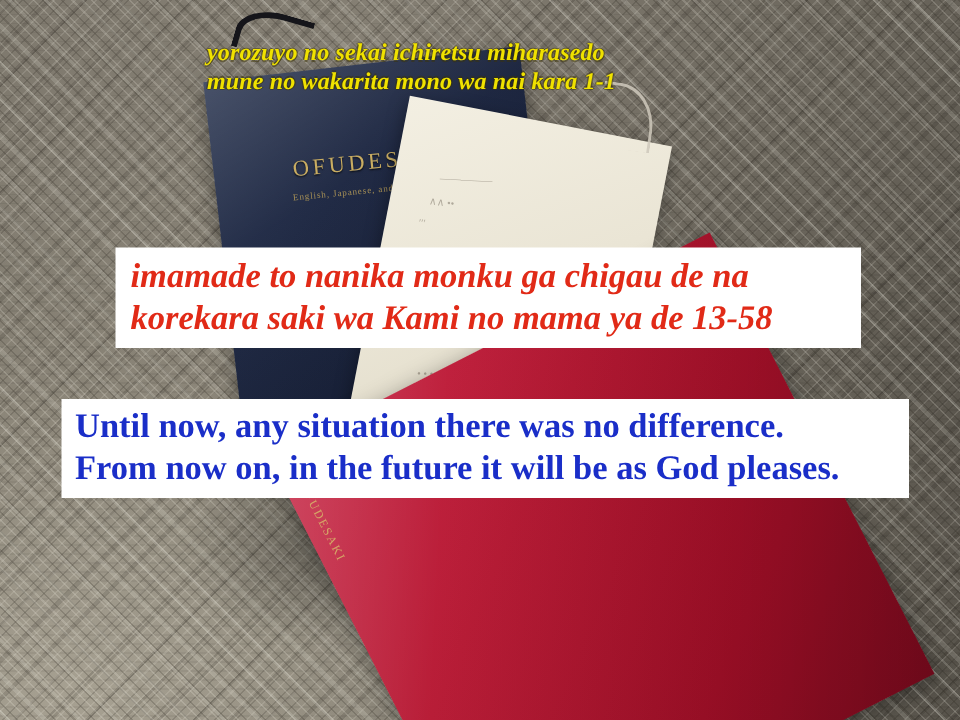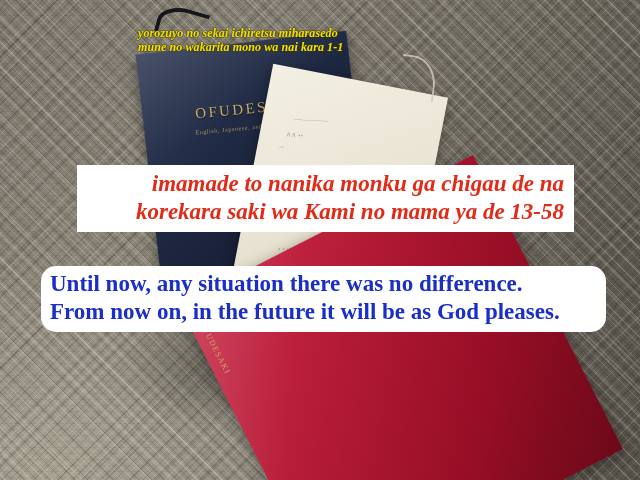--- a/index.html
+++ b/index.html
@@ -201,21 +201,21 @@
     font-family: "Liberation Serif", "DejaVu Serif", serif;
     line-height: 1.16;
     white-space: pre-line;
   }
   .cap-top {
     left: 138px;
     top: 27px;
     color: #f0e200;
     font-style: italic;
     font-weight: bold;
-    font-size: 12px;
+    font-size: 16px;
     letter-spacing: .1px;
     text-shadow:
       -1px 0 rgba(60,50,0,.45), 1px 0 rgba(60,50,0,.45),
       0 -1px rgba(60,50,0,.45), 0 1px rgba(60,50,0,.45);
   }
   .cap-bottom {
     left: 47px;
     top: 409px;
     color: #f2e400;
     font-style: italic;
@@ -237,32 +237,30 @@
   .cap-red {
     left: 77px;
     top: 165px;
     width: 497px;
     padding: 5px 10px 7px 10px;
     box-sizing: border-box;
     color: #e12a17;
     font-style: italic;
     font-weight: bold;
     font-size: 23px;
-    text-align: right;
   }
   .cap-blue {
     left: 41px;
     top: 266px;
     width: 565px;
     padding: 4px 9px 7px 9px;
     box-sizing: border-box;
     color: #1a2ec8;
     font-weight: bold;
     font-size: 23px;
-    border-radius: 15px;
   }
 </style>
 </head>
 <body>
 
 <div id="stage">
 
   <div class="photo">
     <div class="carpet"></div>
     <div class="weave"></div>

